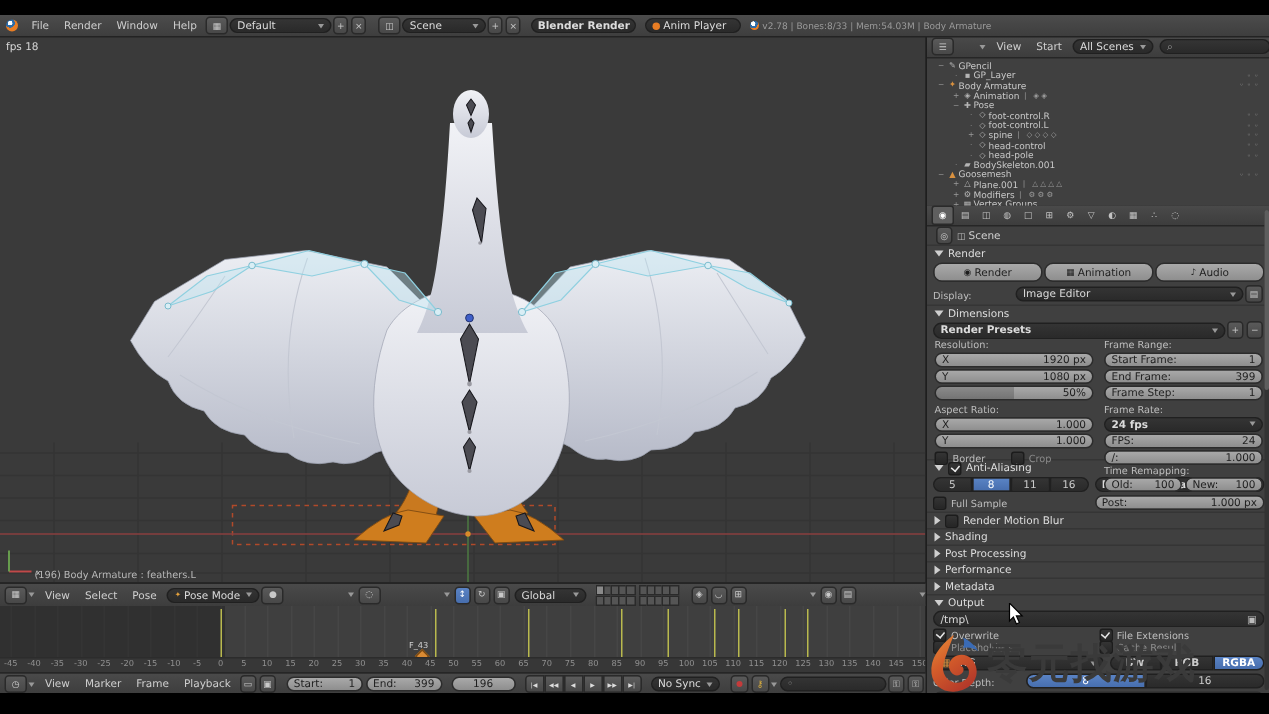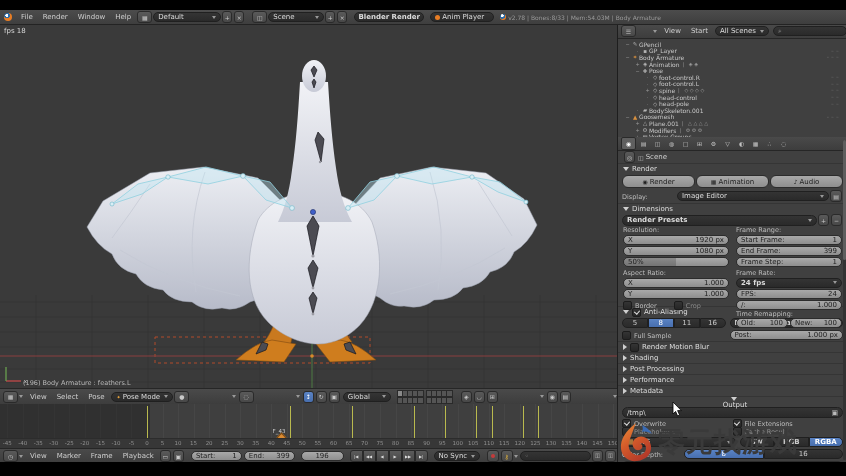--- a/index.html
+++ b/index.html
@@ -621,21 +621,21 @@
         <div class="abs" style="left:5px;top:1px;width:106px;">
           <div class="prow plabel">Resolution:</div>
           <div class="prow fld">
             <span>X</span>
               <span>1920 px</span>
             </div>
           <div class="prow fld">
             <span>Y</span>
               <span>1080 px</span>
             </div>
-          <div class="prow fld" style="position:relative;">
+          <div class="prow fld" style="position:relative;justify-content:flex-end;">
             <span class="abs" style="left:0;top:0;bottom:0;width:50%;background:rgba(0,0,0,0.18);"></span>
             <span style="position:relative;">50%</span>
             </div>
           <div class="prow plabel" style="margin-top:3px;">Aspect Ratio:</div>
           <div class="prow fld">
             <span>X</span>
               <span>1.000</span>
             </div>
           <div class="prow fld">
             <span>Y</span>
@@ -735,21 +735,21 @@
           <div class="phead" style="border-top: 1px solid rgb(53, 53, 53);">
             <span class="tri-r"></span>
             <span>Performance</span>
           </div>
           <div class="phead" style="border-top: 1px solid rgb(53, 53, 53);">
             <span class="tri-r"></span>
             <span>Metadata</span>
           </div>
         </div>
 
-      <div class="phead" style="border-top:1px solid #353535;flex-direction:column;">
+      <div class="phead" style="border-top:1px solid #353535;">
         <span class="tri-d"></span>
           <span>Output</span>
         </div>
       <div style="padding:0 4px;">
         <div class="dark" style="height:9px;">
           <span>/tmp\</span>
           <span style="margin-left:auto;color:#bbb;">▣</span>
           </div>
       </div>
       <div style="display:flex;flex-wrap:wrap;padding:1px 4px;">

